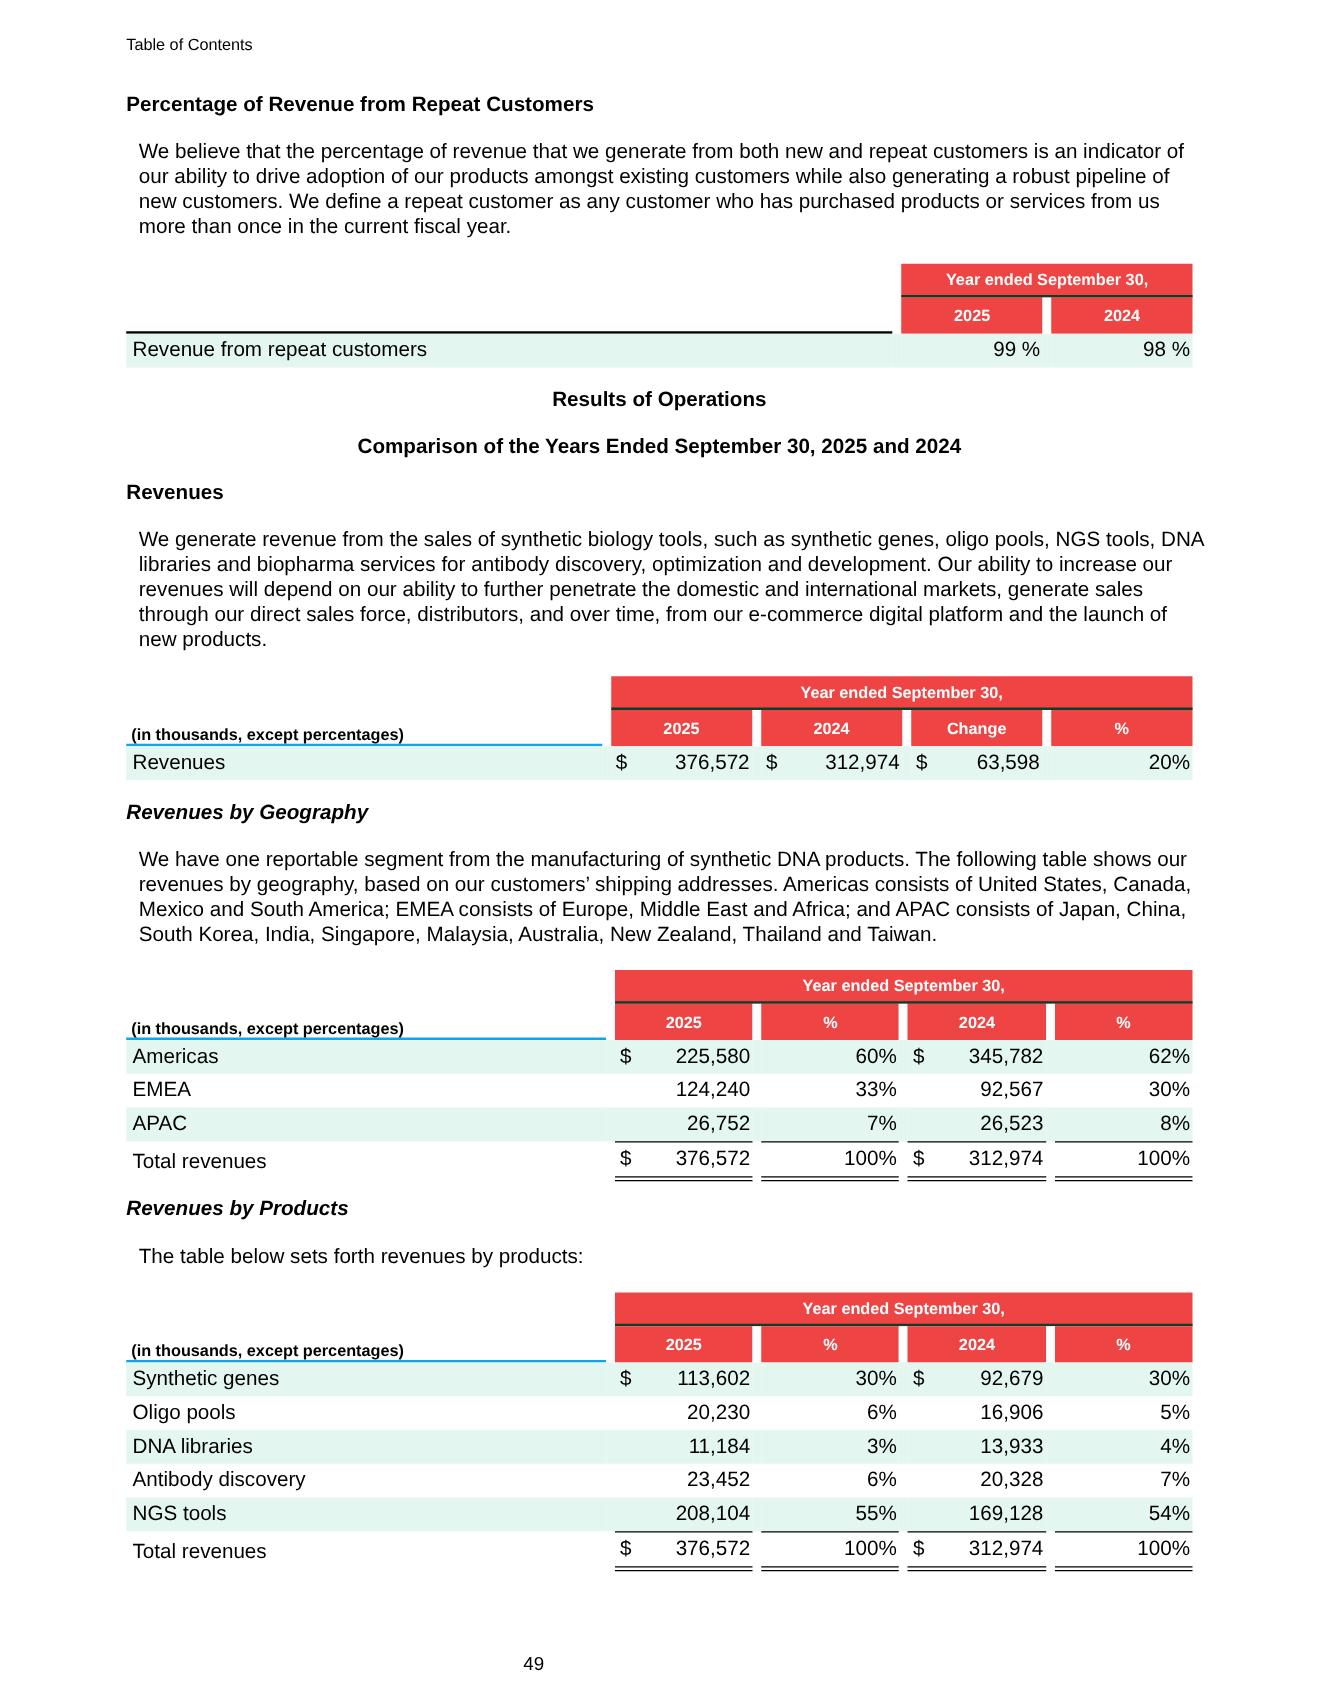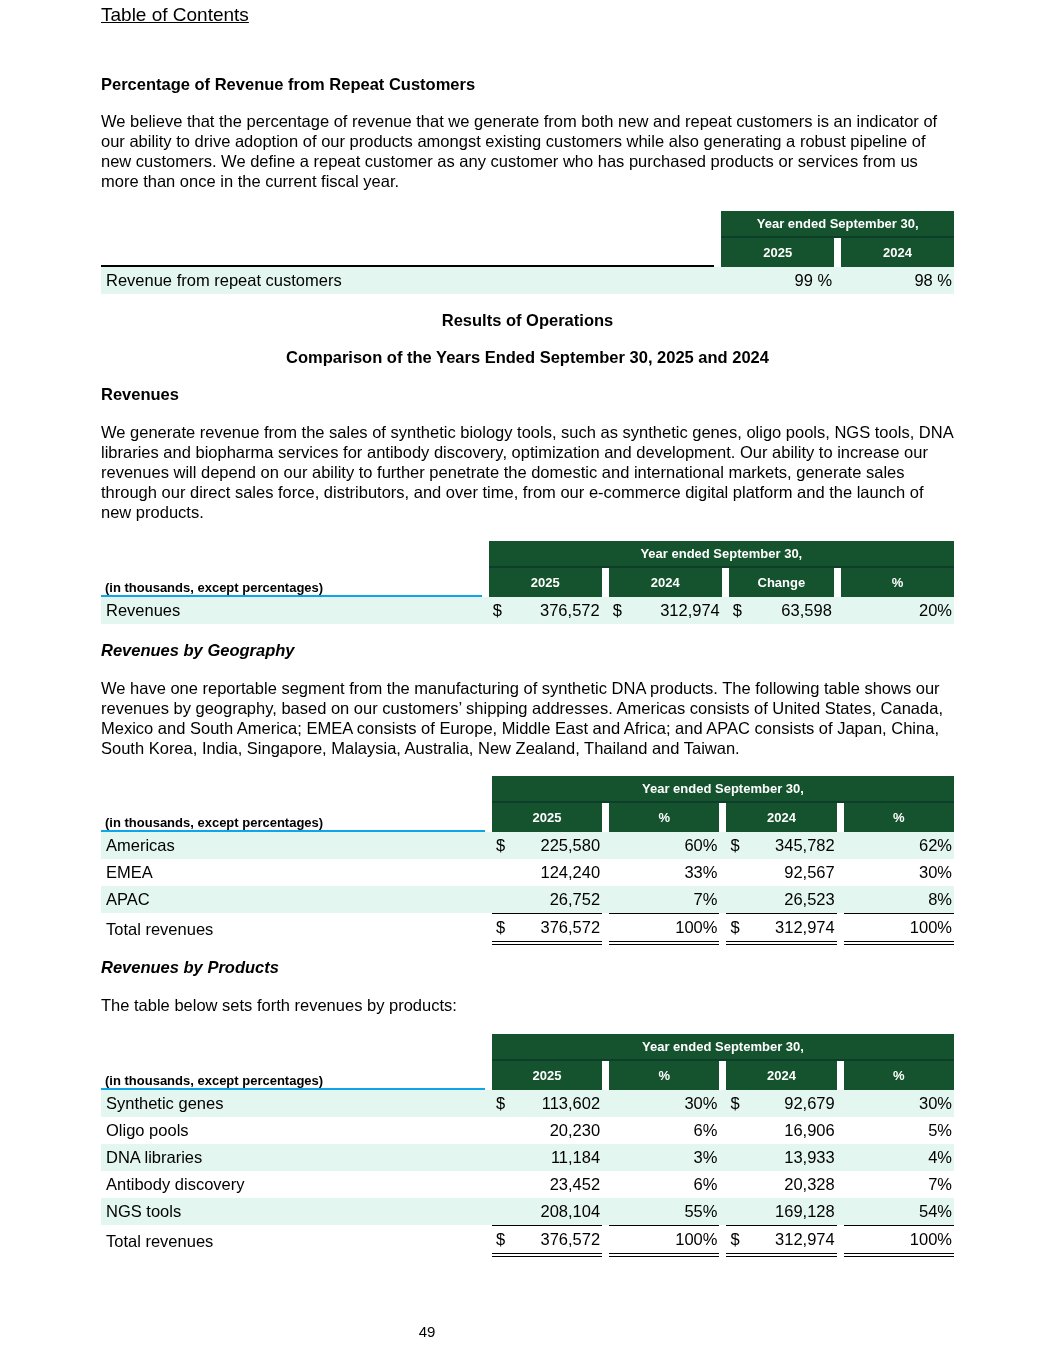--- a/index.html
+++ b/index.html
@@ -1,29 +1,29 @@
 <!DOCTYPE html>
 <html><head>
 <meta charset="utf-8">
 <style>
   html, body { margin: 0; padding: 0; background: #ffffff; }
   body {
     width: 1055px; height: 1365px; position: relative; overflow: hidden;
     font-family: "Liberation Sans", sans-serif; color: #000; font-size: 16.5px;
   }
   .abs { position: absolute; }
-  .toc { left: 101px; top: 4px; font-size: 19px; text-decoration: underline; cursor: pointer; }
+  .toc { left: 101px; top: 28px; font-size: 13px; cursor: pointer; }
   .h-bold { font-weight: bold; font-size: 16.5px; }
   .h-ital { font-weight: bold; font-style: italic; font-size: 16.5px; text-align: center; }
   .center { text-align: center; left: 101px; width: 853px; }
-  .para { left: 101px; width: 856px; line-height: 20px; font-size: 16.5px; }
+  .para { left: 111px; width: 856px; line-height: 20px; font-size: 16.5px; }
 
   table.fin { position: absolute; border-collapse: separate; border-spacing: 0; font-size: 16.5px; }
   table.fin td { padding: 0; height: 27px; vertical-align: middle; white-space: nowrap; }
-  .hdr { background: #14532d; color: #fff; font-weight: bold; font-size: 13px; text-align: center; height: 24px !important; }
+  .hdr { background: #ef4444; color: #fff; font-weight: bold; font-size: 13px; text-align: center; height: 24px !important; }
   .hdr-top { border-bottom: 2px solid #0d3d2b; }
   .gap { width: 7px; background: #fff; }
   .sub-lbl { font-weight: bold; font-size: 13px; border-bottom: 2px solid #0ea5e9; padding-left: 4px !important; vertical-align: bottom !important; }
   .row-a td.cell, .row-a td.lbl { background: #e3f6ef; }
   .lbl { padding-left: 5px !important; }
   .num { text-align: right; padding-right: 2px !important; }
   .tot-top { border-top: 1.5px solid #000; }
   .dbl { border-bottom: 4px double #000; }
   .pagenum { left: 0; width: 854px; top: 1323px; text-align: center; font-size: 15px; }
 </style>

